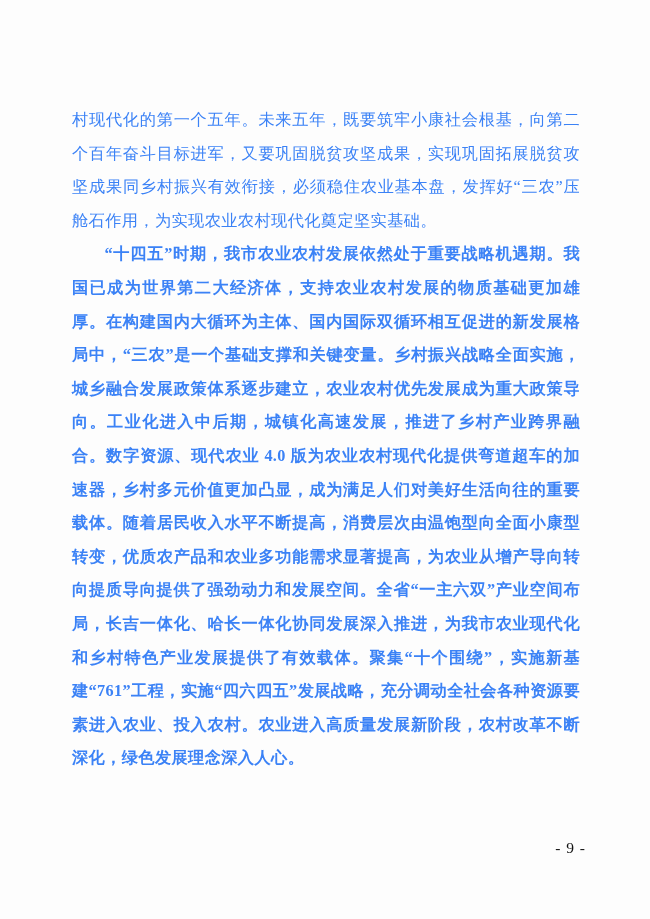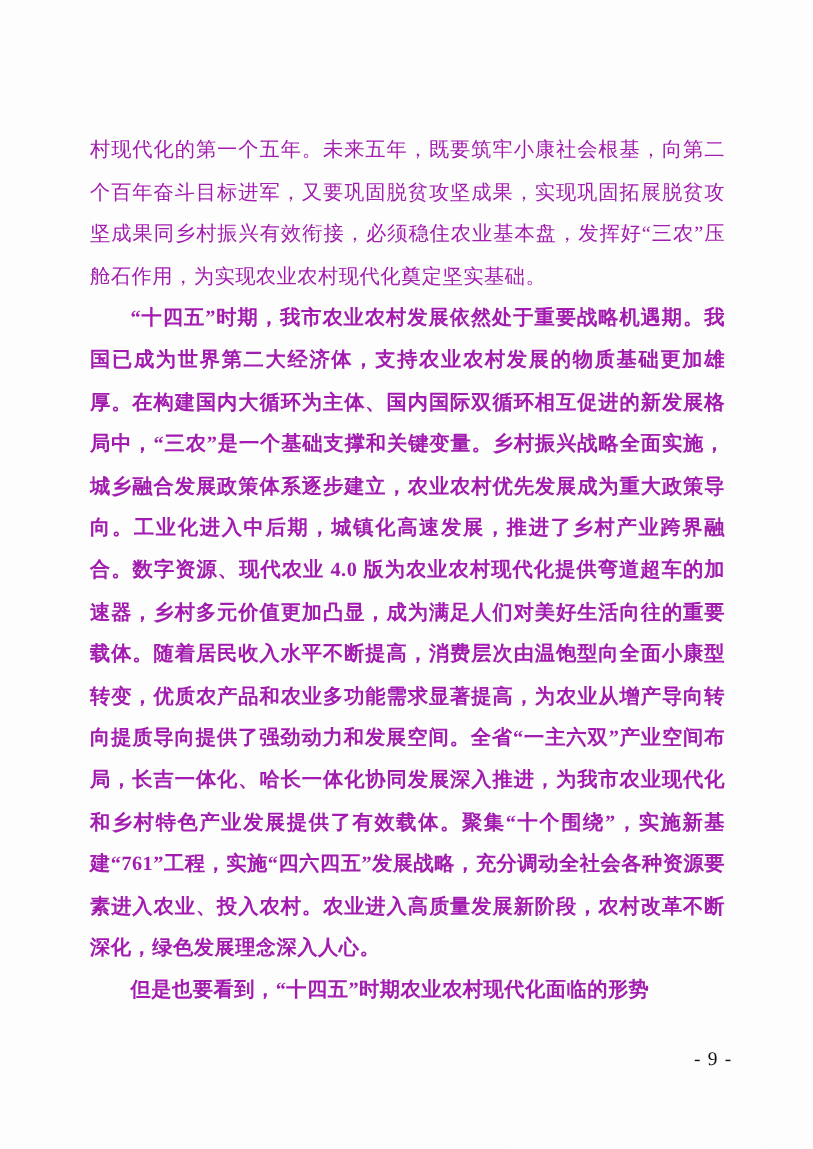--- a/index.html
+++ b/index.html
@@ -27,21 +27,21 @@
     top: 104px;
     width: 508px;
   }
   .para {
     margin: 0 0 0 0;
     font-size: 16.2px;
     line-height: 33.6px;
     text-align: justify;
     text-justify: inter-ideograph;
     letter-spacing: 0.4px;
-    color: #a21caf;
+    color: #3b82f6;
     font-family: "Liberation Serif", "DejaVu Serif", serif;
   }
   .para.indent {
     text-indent: 2em;
     font-weight: bold;
   }
   .page-number {
     position: absolute;
     right: 64px;
     bottom: 62px;
@@ -51,16 +51,15 @@
     font-family: "Liberation Serif", "DejaVu Serif", serif;
   }
 </style>
 </head>
 <body>
 
 <div class="page">
   <div class="text-body">
     <p class="para">村现代化的第一个五年。未来五年，既要筑牢小康社会根基，向第二个百年奋斗目标进军，又要巩固脱贫攻坚成果，实现巩固拓展脱贫攻坚成果同乡村振兴有效衔接，必须稳住农业基本盘，发挥好“三农”压舱石作用，为实现农业农村现代化奠定坚实基础。</p>
     <p class="para indent">“十四五”时期，我市农业农村发展依然处于重要战略机遇期。我国已成为世界第二大经济体，支持农业农村发展的物质基础更加雄厚。在构建国内大循环为主体、国内国际双循环相互促进的新发展格局中，“三农”是一个基础支撑和关键变量。乡村振兴战略全面实施，城乡融合发展政策体系逐步建立，农业农村优先发展成为重大政策导向。工业化进入中后期，城镇化高速发展，推进了乡村产业跨界融合。数字资源、现代农业 4.0 版为农业农村现代化提供弯道超车的加速器，乡村多元价值更加凸显，成为满足人们对美好生活向往的重要载体。随着居民收入水平不断提高，消费层次由温饱型向全面小康型转变，优质农产品和农业多功能需求显著提高，为农业从增产导向转向提质导向提供了强劲动力和发展空间。全省“一主六双”产业空间布局，长吉一体化、哈长一体化协同发展深入推进，为我市农业现代化和乡村特色产业发展提供了有效载体。聚集“十个围绕”，实施新基建“761”工程，实施“四六四五”发展战略，充分调动全社会各种资源要素进入农业、投入农村。农业进入高质量发展新阶段，农村改革不断深化，绿色发展理念深入人心。</p>
-    <p class="para indent">但是也要看到，“十四五”时期农业农村现代化面临的形势</p>
   </div>
   <div class="page-number">- 9 -</div>
 </div>
 
 </body></html>

